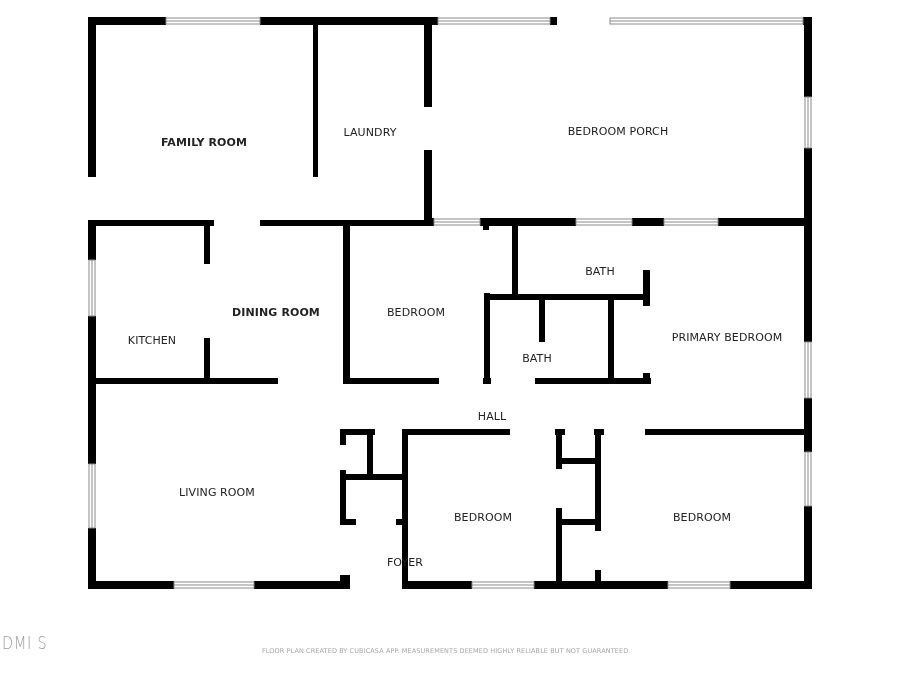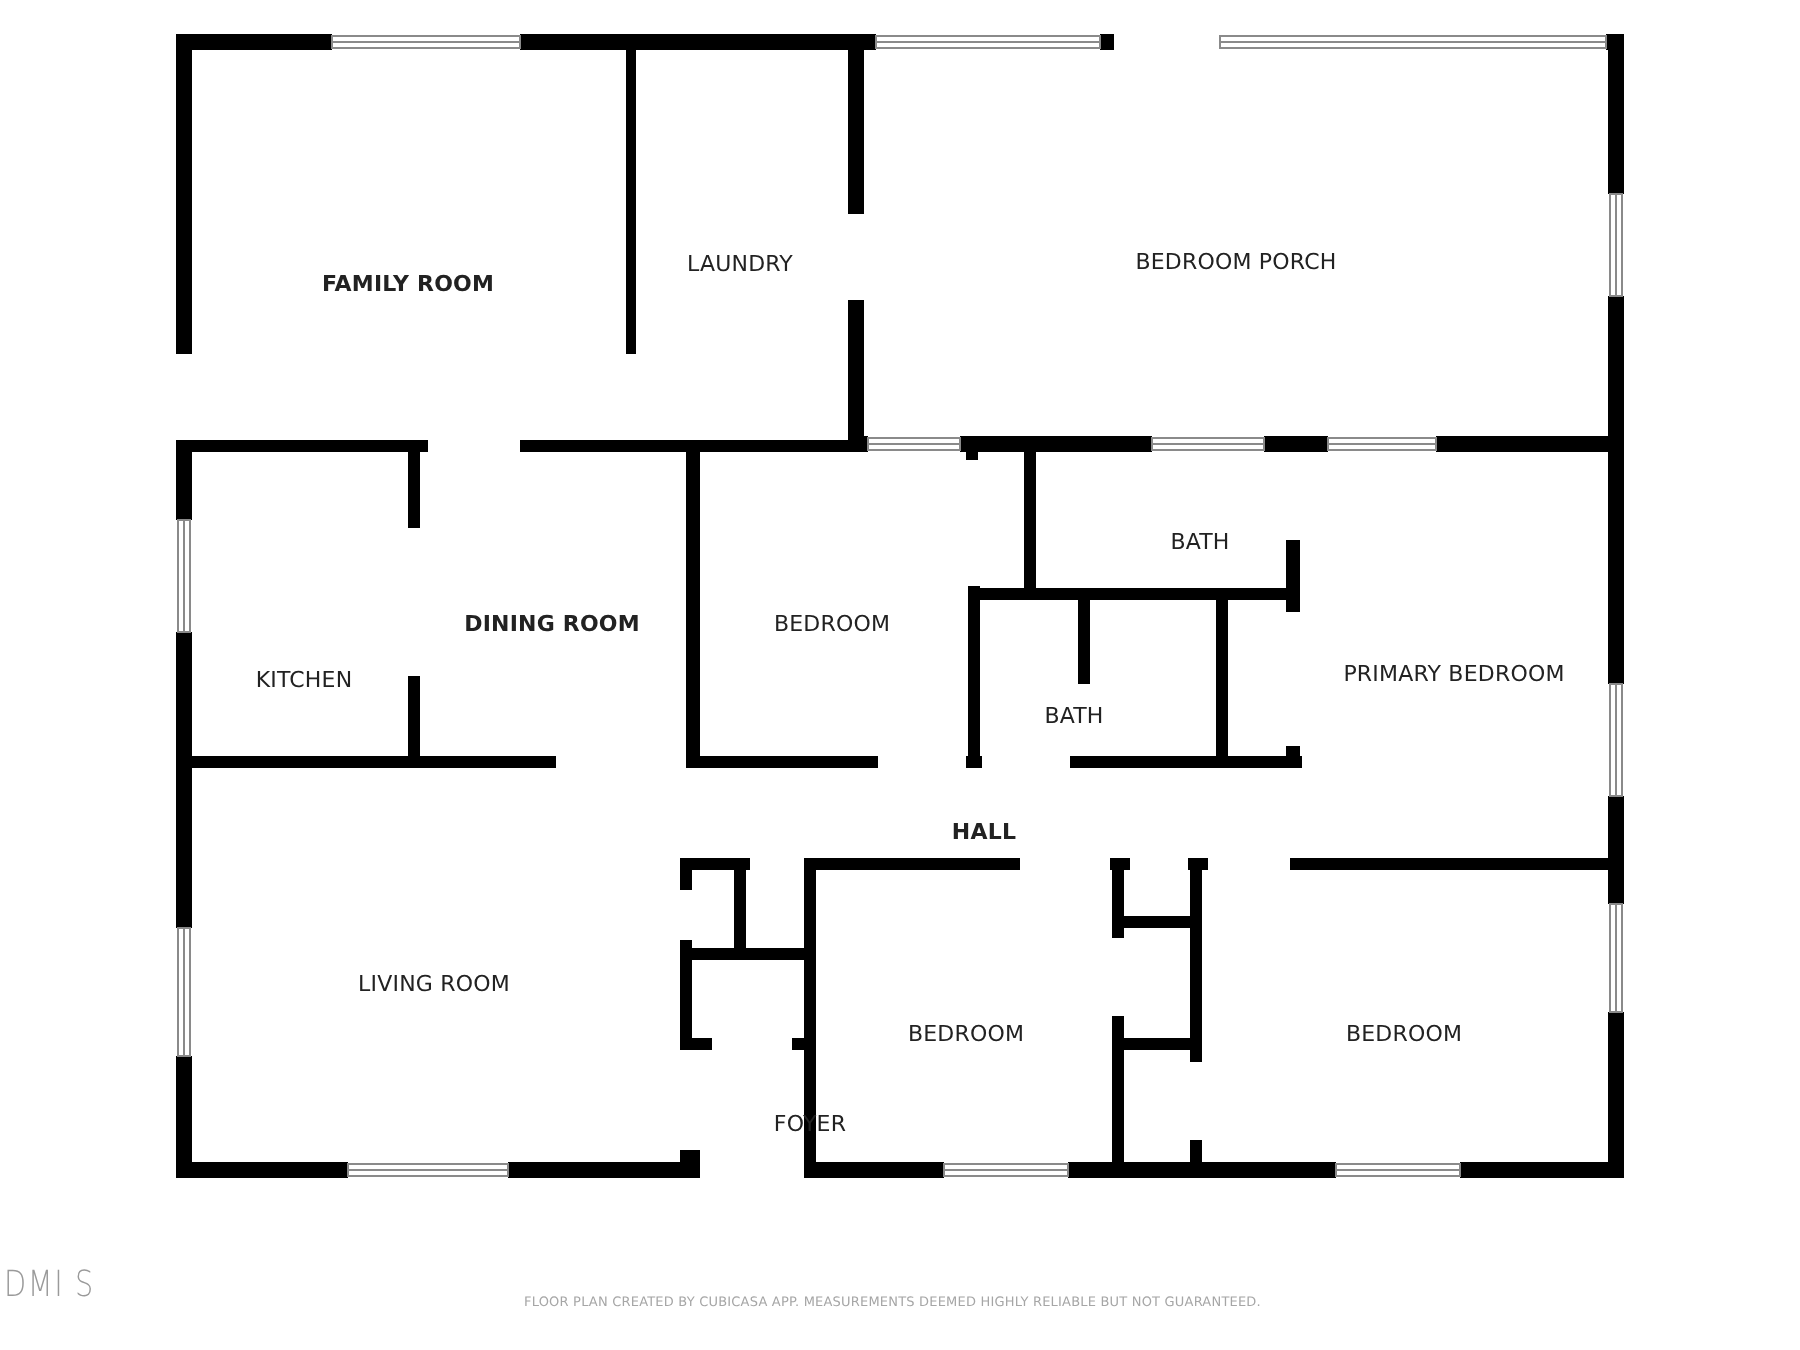--- a/index.html
+++ b/index.html
@@ -135,21 +135,21 @@
 <div>
   <div class="label" style="left:204px;top:142px;font-weight:bold;">FAMILY ROOM</div>
   <div class="label" style="left:370px;top:132px;text-align:right;">LAUNDRY</div>
   <div class="label" style="left:618px;top:131px;">BEDROOM PORCH</div>
   <div class="label" style="left:152px;top:312px;margin-top:28px;">KITCHEN</div>
   <div class="label" style="left:276px;top:312px;font-weight:bold;">DINING ROOM</div>
   <div class="label" style="left:416px;top:312px;">BEDROOM</div>
   <div class="label" style="left:600px;top:271px;">BATH</div>
   <div class="label" style="left:537px;top:358px;">BATH</div>
   <div class="label" style="left:727px;top:337px;">PRIMARY BEDROOM</div>
-  <div class="label" style="left:492px;top:416px;font-weight:bold;">HALL</div>
+  <div class="label" style="left:492px;top:416px;">HALL</div>
   <div class="label" style="left:217px;top:492px;">LIVING ROOM</div>
   <div class="label" style="left:374px;top:562px;margin-left:31px;">FOYER</div>
   <div class="label" style="left:483px;top:517px;">BEDROOM</div>
   <div class="label" style="left:702px;top:517px;">BEDROOM</div>
 </div>
 
 <div class="logo">DMI S</div>
 <div class="footer">FLOOR PLAN CREATED BY CUBICASA APP. MEASUREMENTS DEEMED HIGHLY RELIABLE BUT NOT GUARANTEED.</div>
 
 </body></html>

